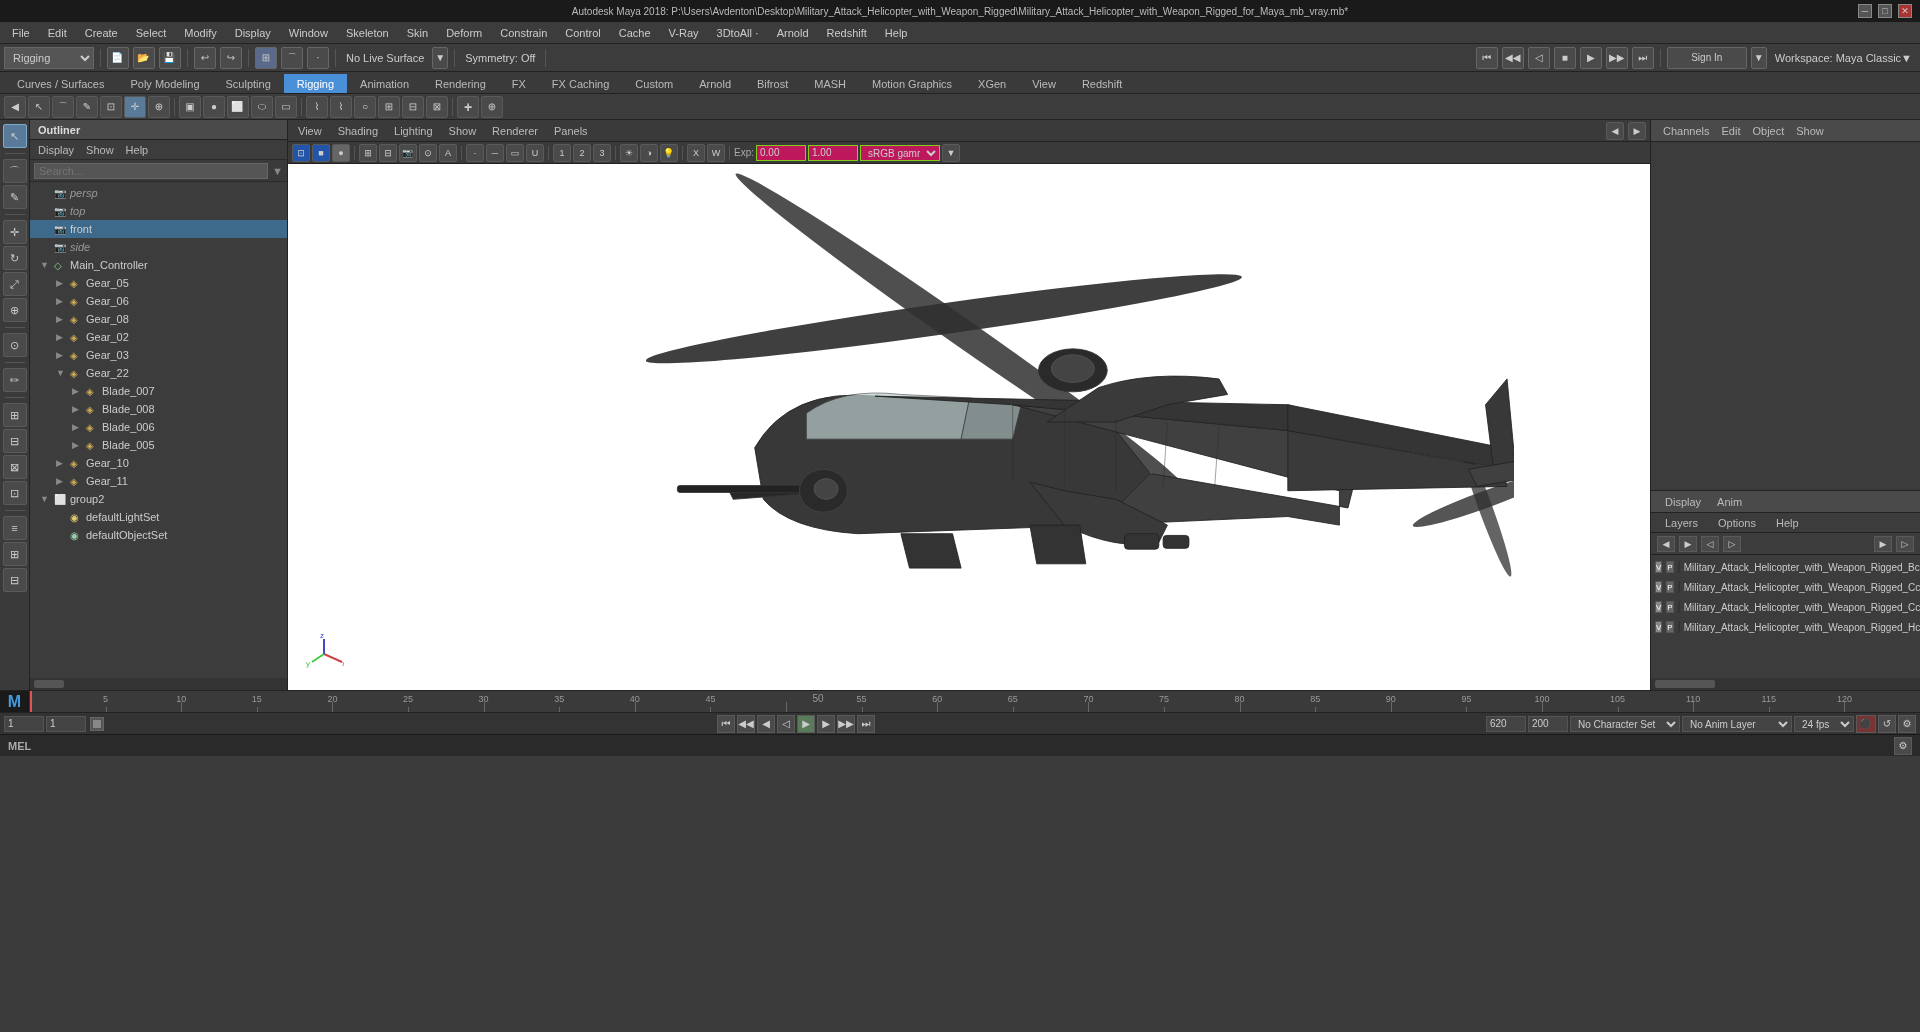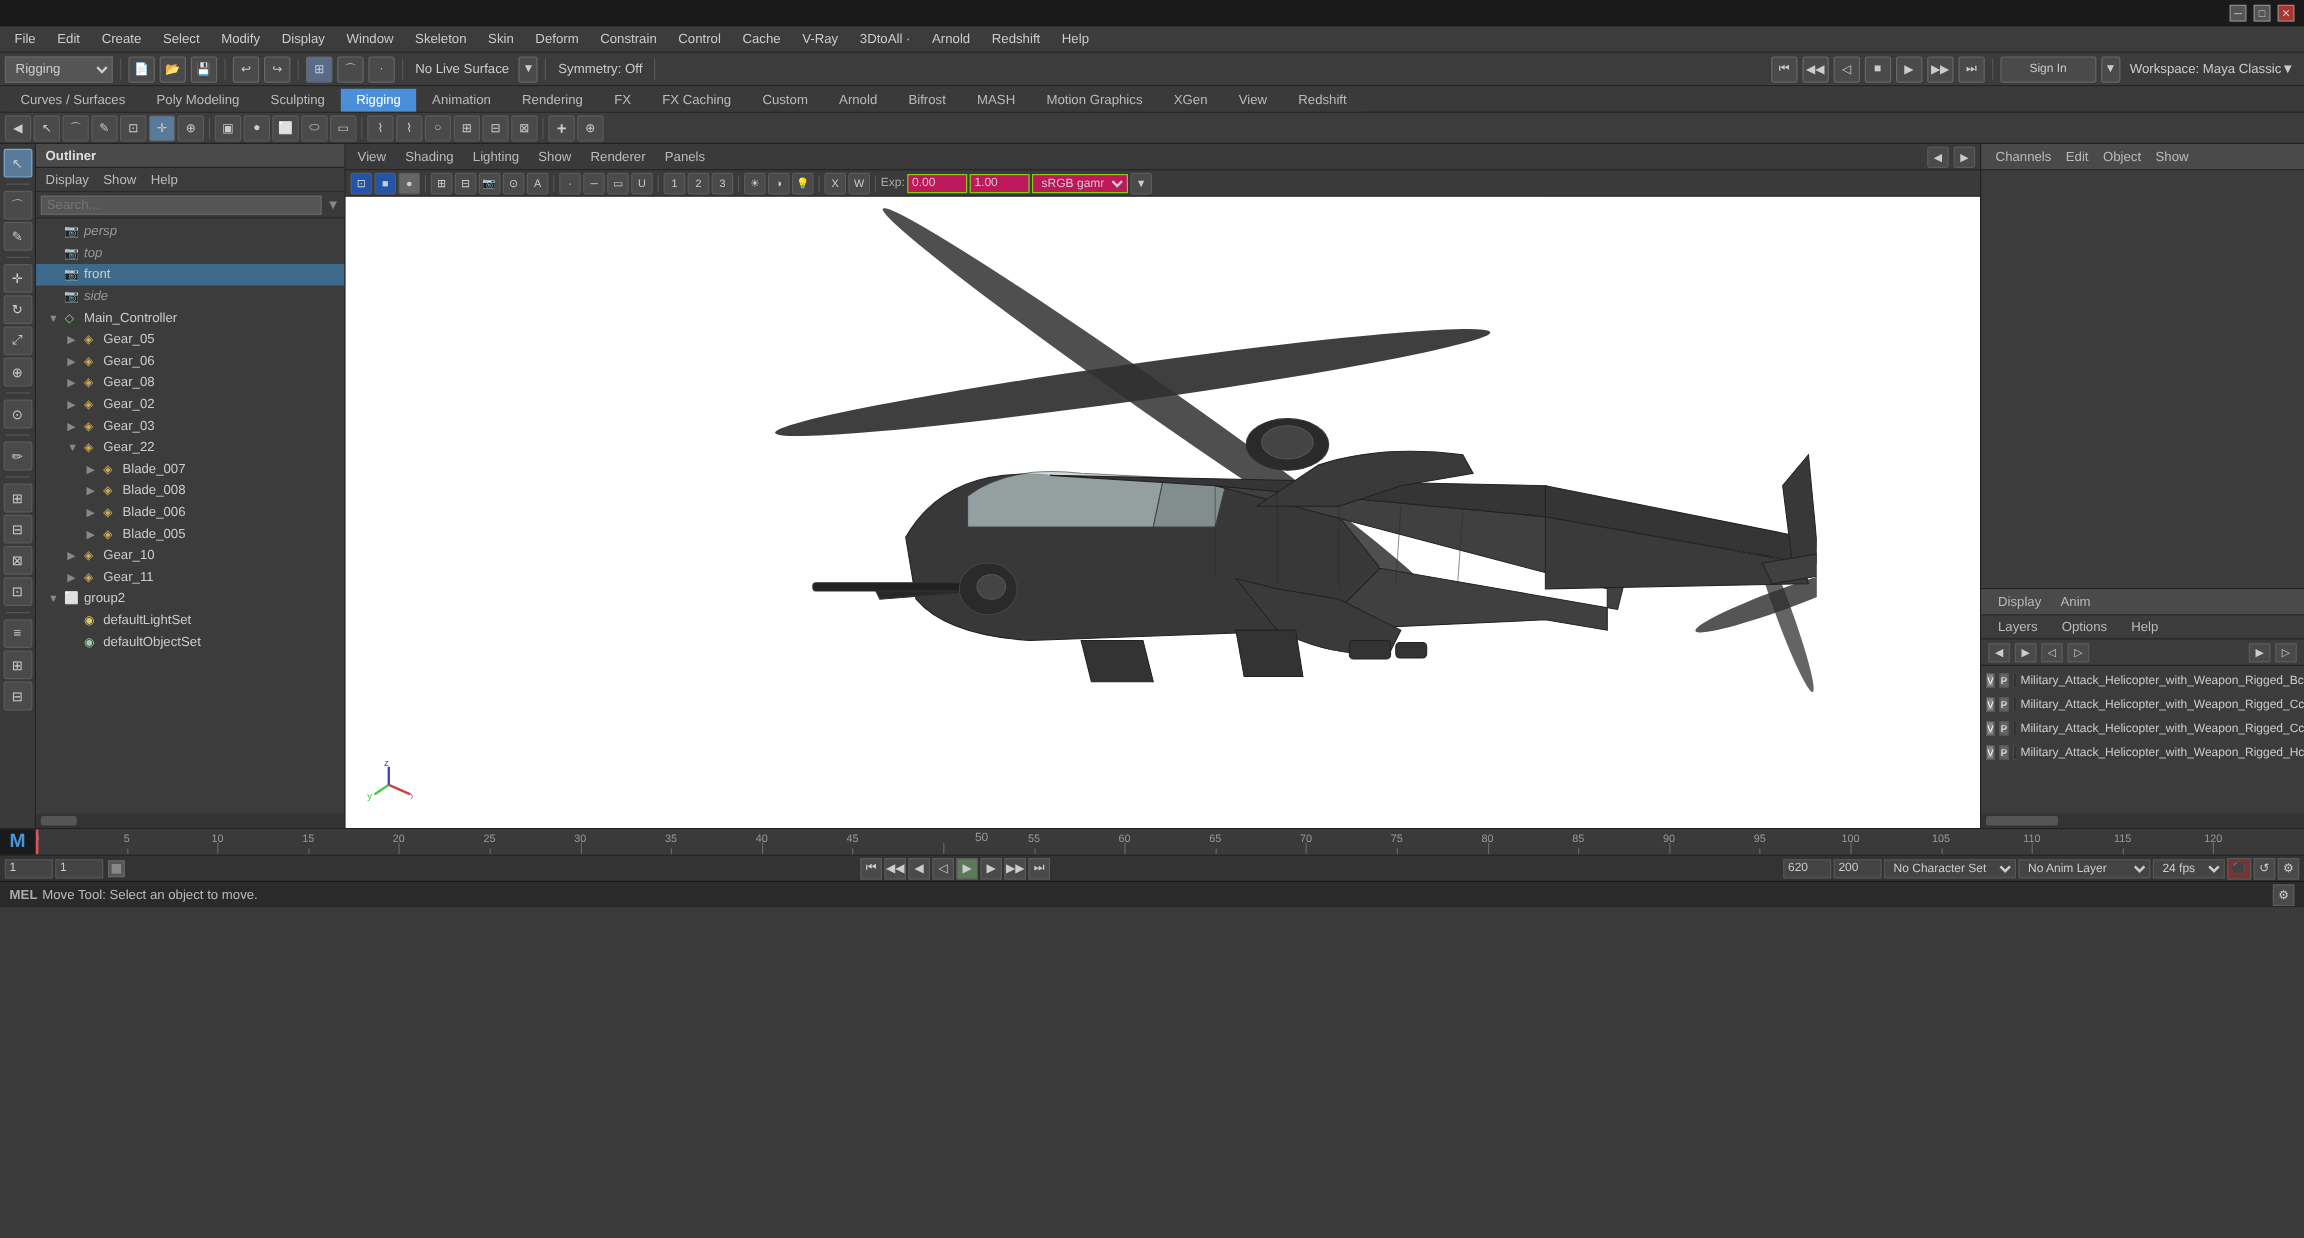--- a/index.html
+++ b/index.html
@@ -541,20 +541,21 @@
     #status-bar .status-msg { font-size: 11px; color: #bbb; flex: 1; }
     .heli-svg {
       width: 90%;
       height: 85%;
     }
   </style>
 </head>
 <body>
 
 <div id="title-bar">
+  <span class="title-text" style="font-size:10px;">Autodesk Maya 2018: P:\Users\Avdenton\Desktop\Military_Attack_Helicopter_with_Weapon_Rigged\Military_Attack_Helicopter_with_Weapon_Rigged_for_Maya_mb_vray.mb*</span>
   <div class="window-controls">
     <div class="win-btn">─</div>
     <div class="win-btn">□</div>
     <div class="win-btn" style="background:#aa3333;">✕</div>
   </div>
 </div>
 
 <div id="menu-bar">
   <div class="menu-item">File</div>
   <div class="menu-item">Edit</div>
@@ -1138,15 +1139,14 @@
     <option>24 fps</option>
   </select>
 
   <div class="pb-btn" style="background:#7a3333; width:20px;">⚫</div>
   <div class="pb-btn">↺</div>
   <div class="pb-btn">⚙</div>
 </div>
 
 <div id="status-bar">
   <span class="mel-label">MEL</span>
-  <span class="status-msg">Move Tool: Select an object to move.</span>
   <div class="pb-btn" style="margin-left:auto;">⚙</div>
 </div>
 
 </body></html>

